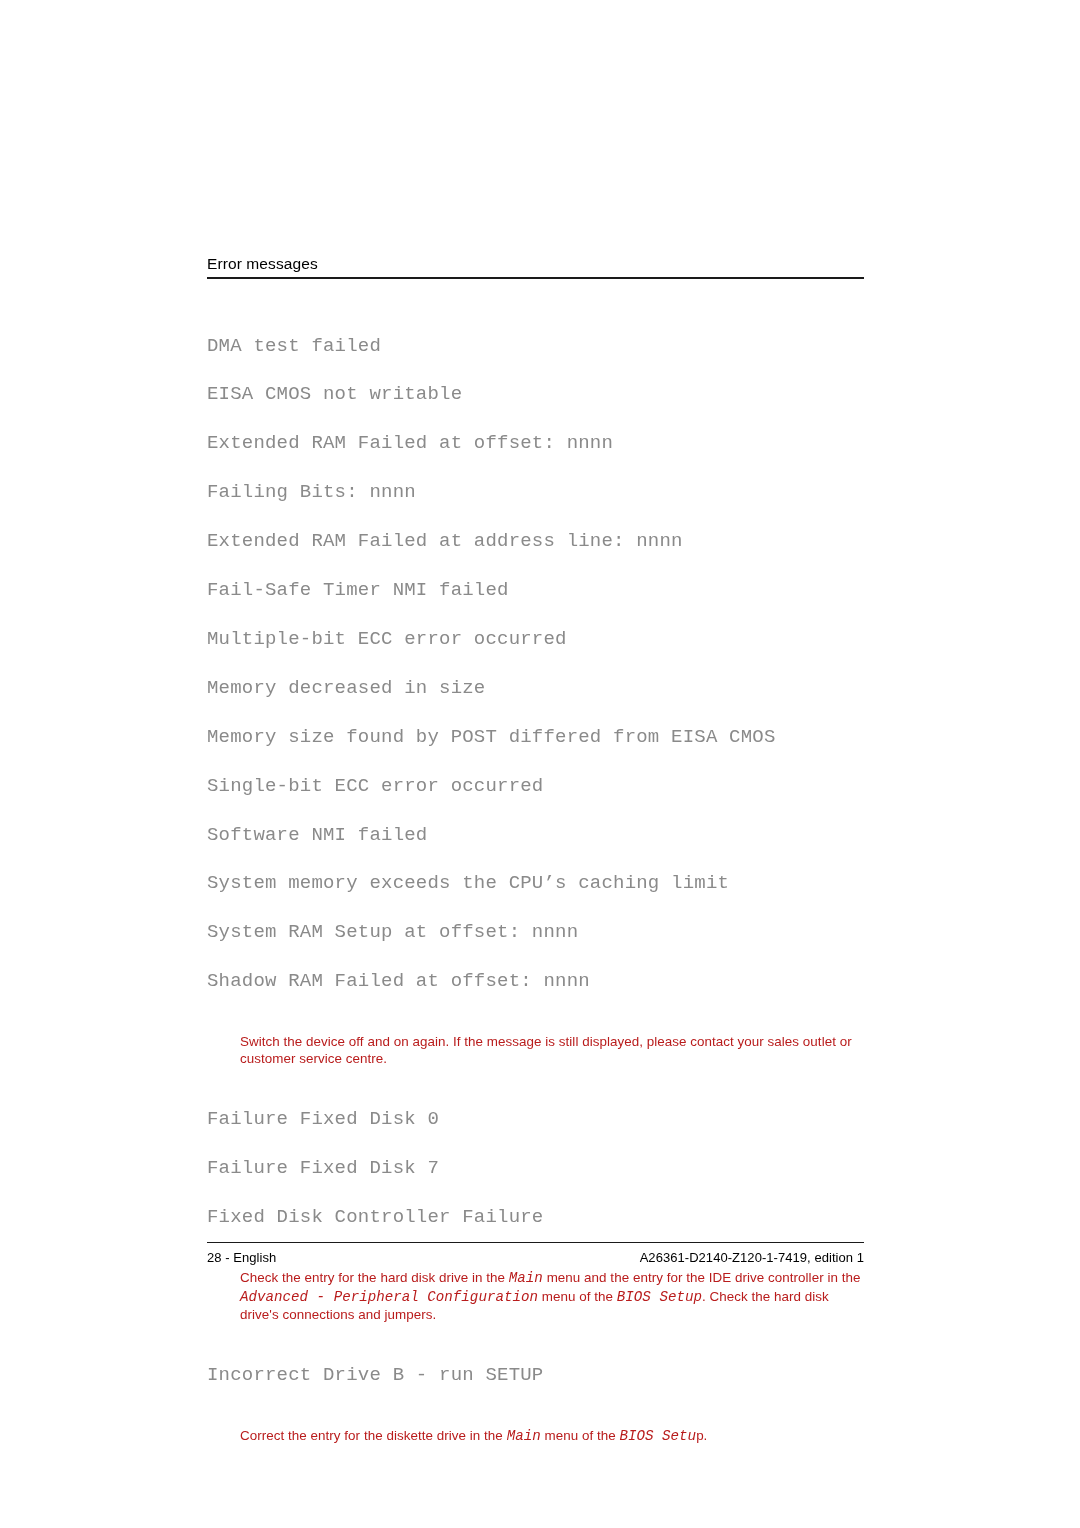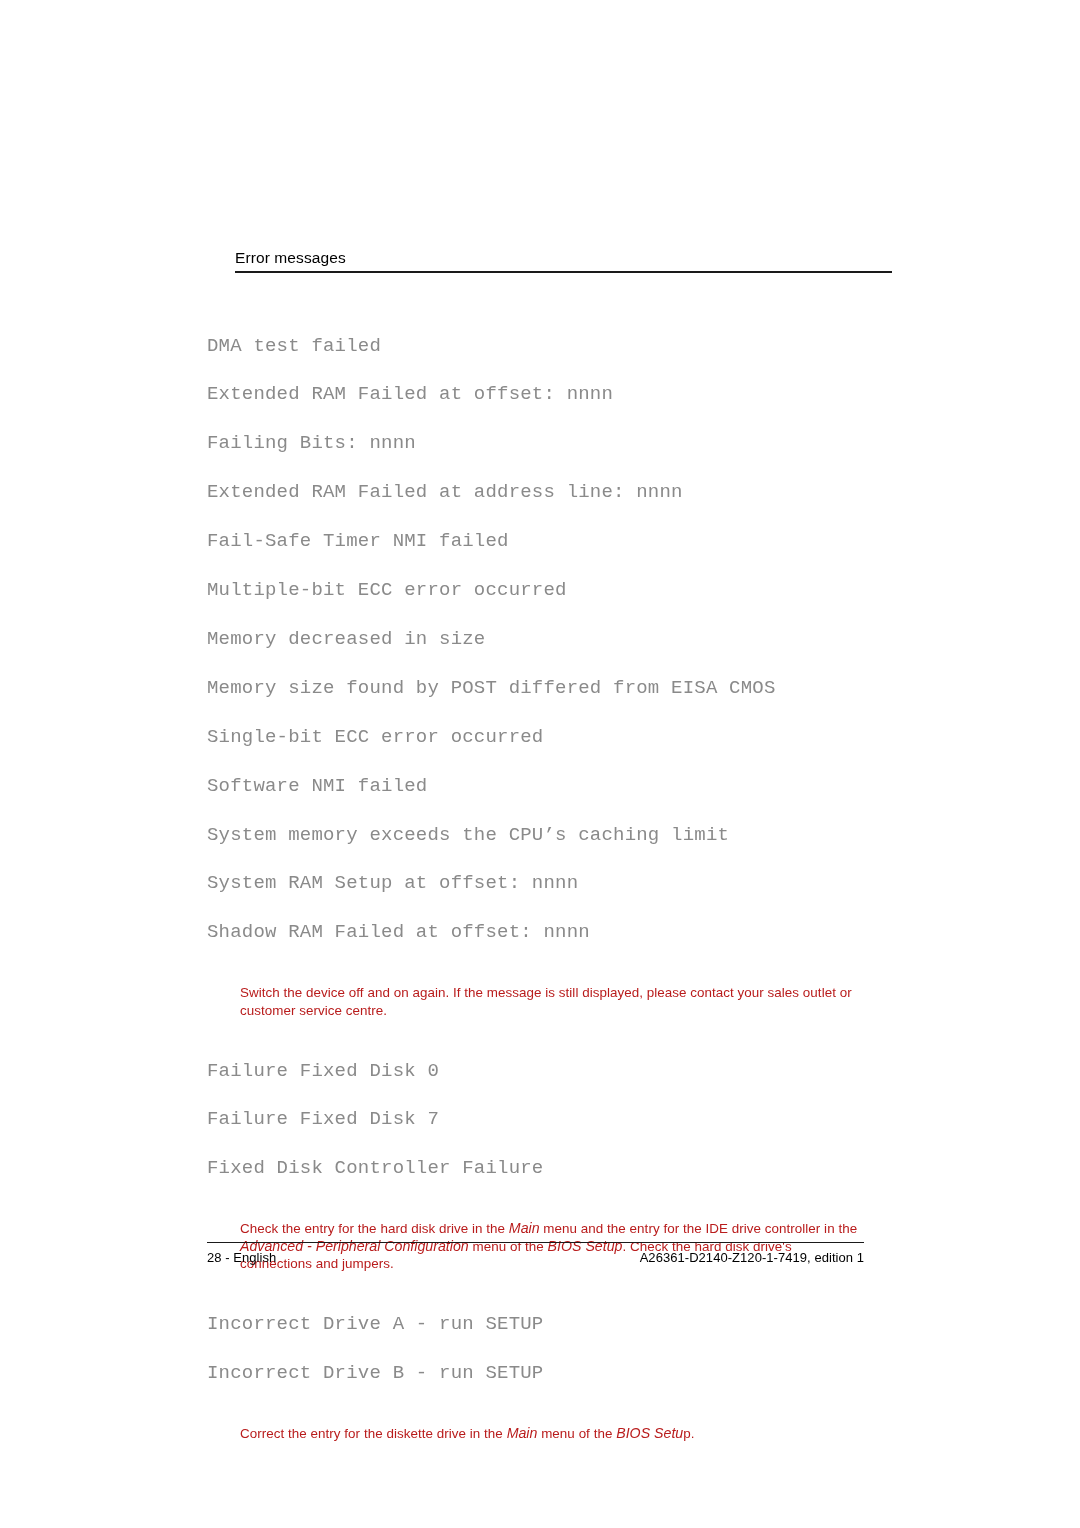--- a/index.html
+++ b/index.html
@@ -20,23 +20,22 @@
     left: 0;
     top: 0;
     width: 1080px;
     height: 1528px;
   }
 
   
   .header {
     position: absolute;
     left: 207px;
-    top: 248px;
+    top: 254px;
     width: 657px;
-    margin-left: 28px;
   }
   .header-title {
     font-size: 15.5px;
     color: #000000;
     letter-spacing: 0.1px;
     line-height: 20px;
   }
   .header-rule {
     margin-top: 3px;
     border-bottom: 2.2px solid #1a1a1a;
@@ -69,21 +68,21 @@
   .para {
     margin-left: 33px;
     width: 622px;
     font-size: 13.4px;
     line-height: 17.4px;
     color: #b91c1c;
     letter-spacing: 0.05px;
   }
   .para em,
   .para .it {
-    font-family: Liberation Sans, sans-serif;
+    font-family: Liberation Mono, monospace;
     font-style: italic;
     font-size: 14.2px;
     letter-spacing: 0;
   }
 
   
   .gap-a { height: 11px; }   
   .gap-b { height: 11px; }    
 
   
@@ -116,20 +115,21 @@
 
   <div class="header">
     <div class="header-title">Error messages</div>
     <div class="header-rule"></div>
   </div>
 
   <div class="content">
 
     <div class="codeblock">
       <span class="code-line">DMA test failed</span>
+      <span class="code-line">EISA CMOS not writable</span>
       <span class="code-line">Extended RAM Failed at offset: nnnn</span>
       <span class="code-line">Failing Bits: nnnn</span>
       <span class="code-line">Extended RAM Failed at address line: nnnn</span>
       <span class="code-line">Fail-Safe Timer NMI failed</span>
       <span class="code-line">Multiple-bit ECC error occurred</span>
       <span class="code-line">Memory decreased in size</span>
       <span class="code-line">Memory size found by POST differed from EISA CMOS</span>
       <span class="code-line">Single-bit ECC error occurred</span>
       <span class="code-line">Software NMI failed</span>
       <span class="code-line">System memory exceeds the CPU’s caching limit</span>
@@ -145,21 +145,20 @@
       <span class="code-line">Failure Fixed Disk 0</span>
       <span class="code-line">Failure Fixed Disk 7</span>
       <span class="code-line">Fixed Disk Controller Failure</span>
     </div>
 
     <div class="gap-a"></div>
     <div class="para"><span>Check the entry for the hard disk drive in the </span><span class="it">Main</span><span> menu and the entry for the IDE drive controller in the </span><span class="it">Advanced - Peripheral Configuration</span><span> menu of the </span><span class="it">BIOS Setup</span><span>. Check the hard disk drive's connections and jumpers.</span></div>
     <div class="gap-b"></div>
 
     <div class="codeblock">
-      <span class="code-line">Incorrect Drive A - run SETUP</span>
       <span class="code-line">Incorrect Drive B - run SETUP</span>
     </div>
 
     <div class="gap-a"></div>
     <div class="para"><span>Correct the entry for the diskette drive in the </span><span class="it">Main</span><span> menu of the </span><span class="it">BIOS Setu</span><span>p.</span></div>
     <div class="gap-b"></div>
 
     <div class="codeblock">
       
     </div>

